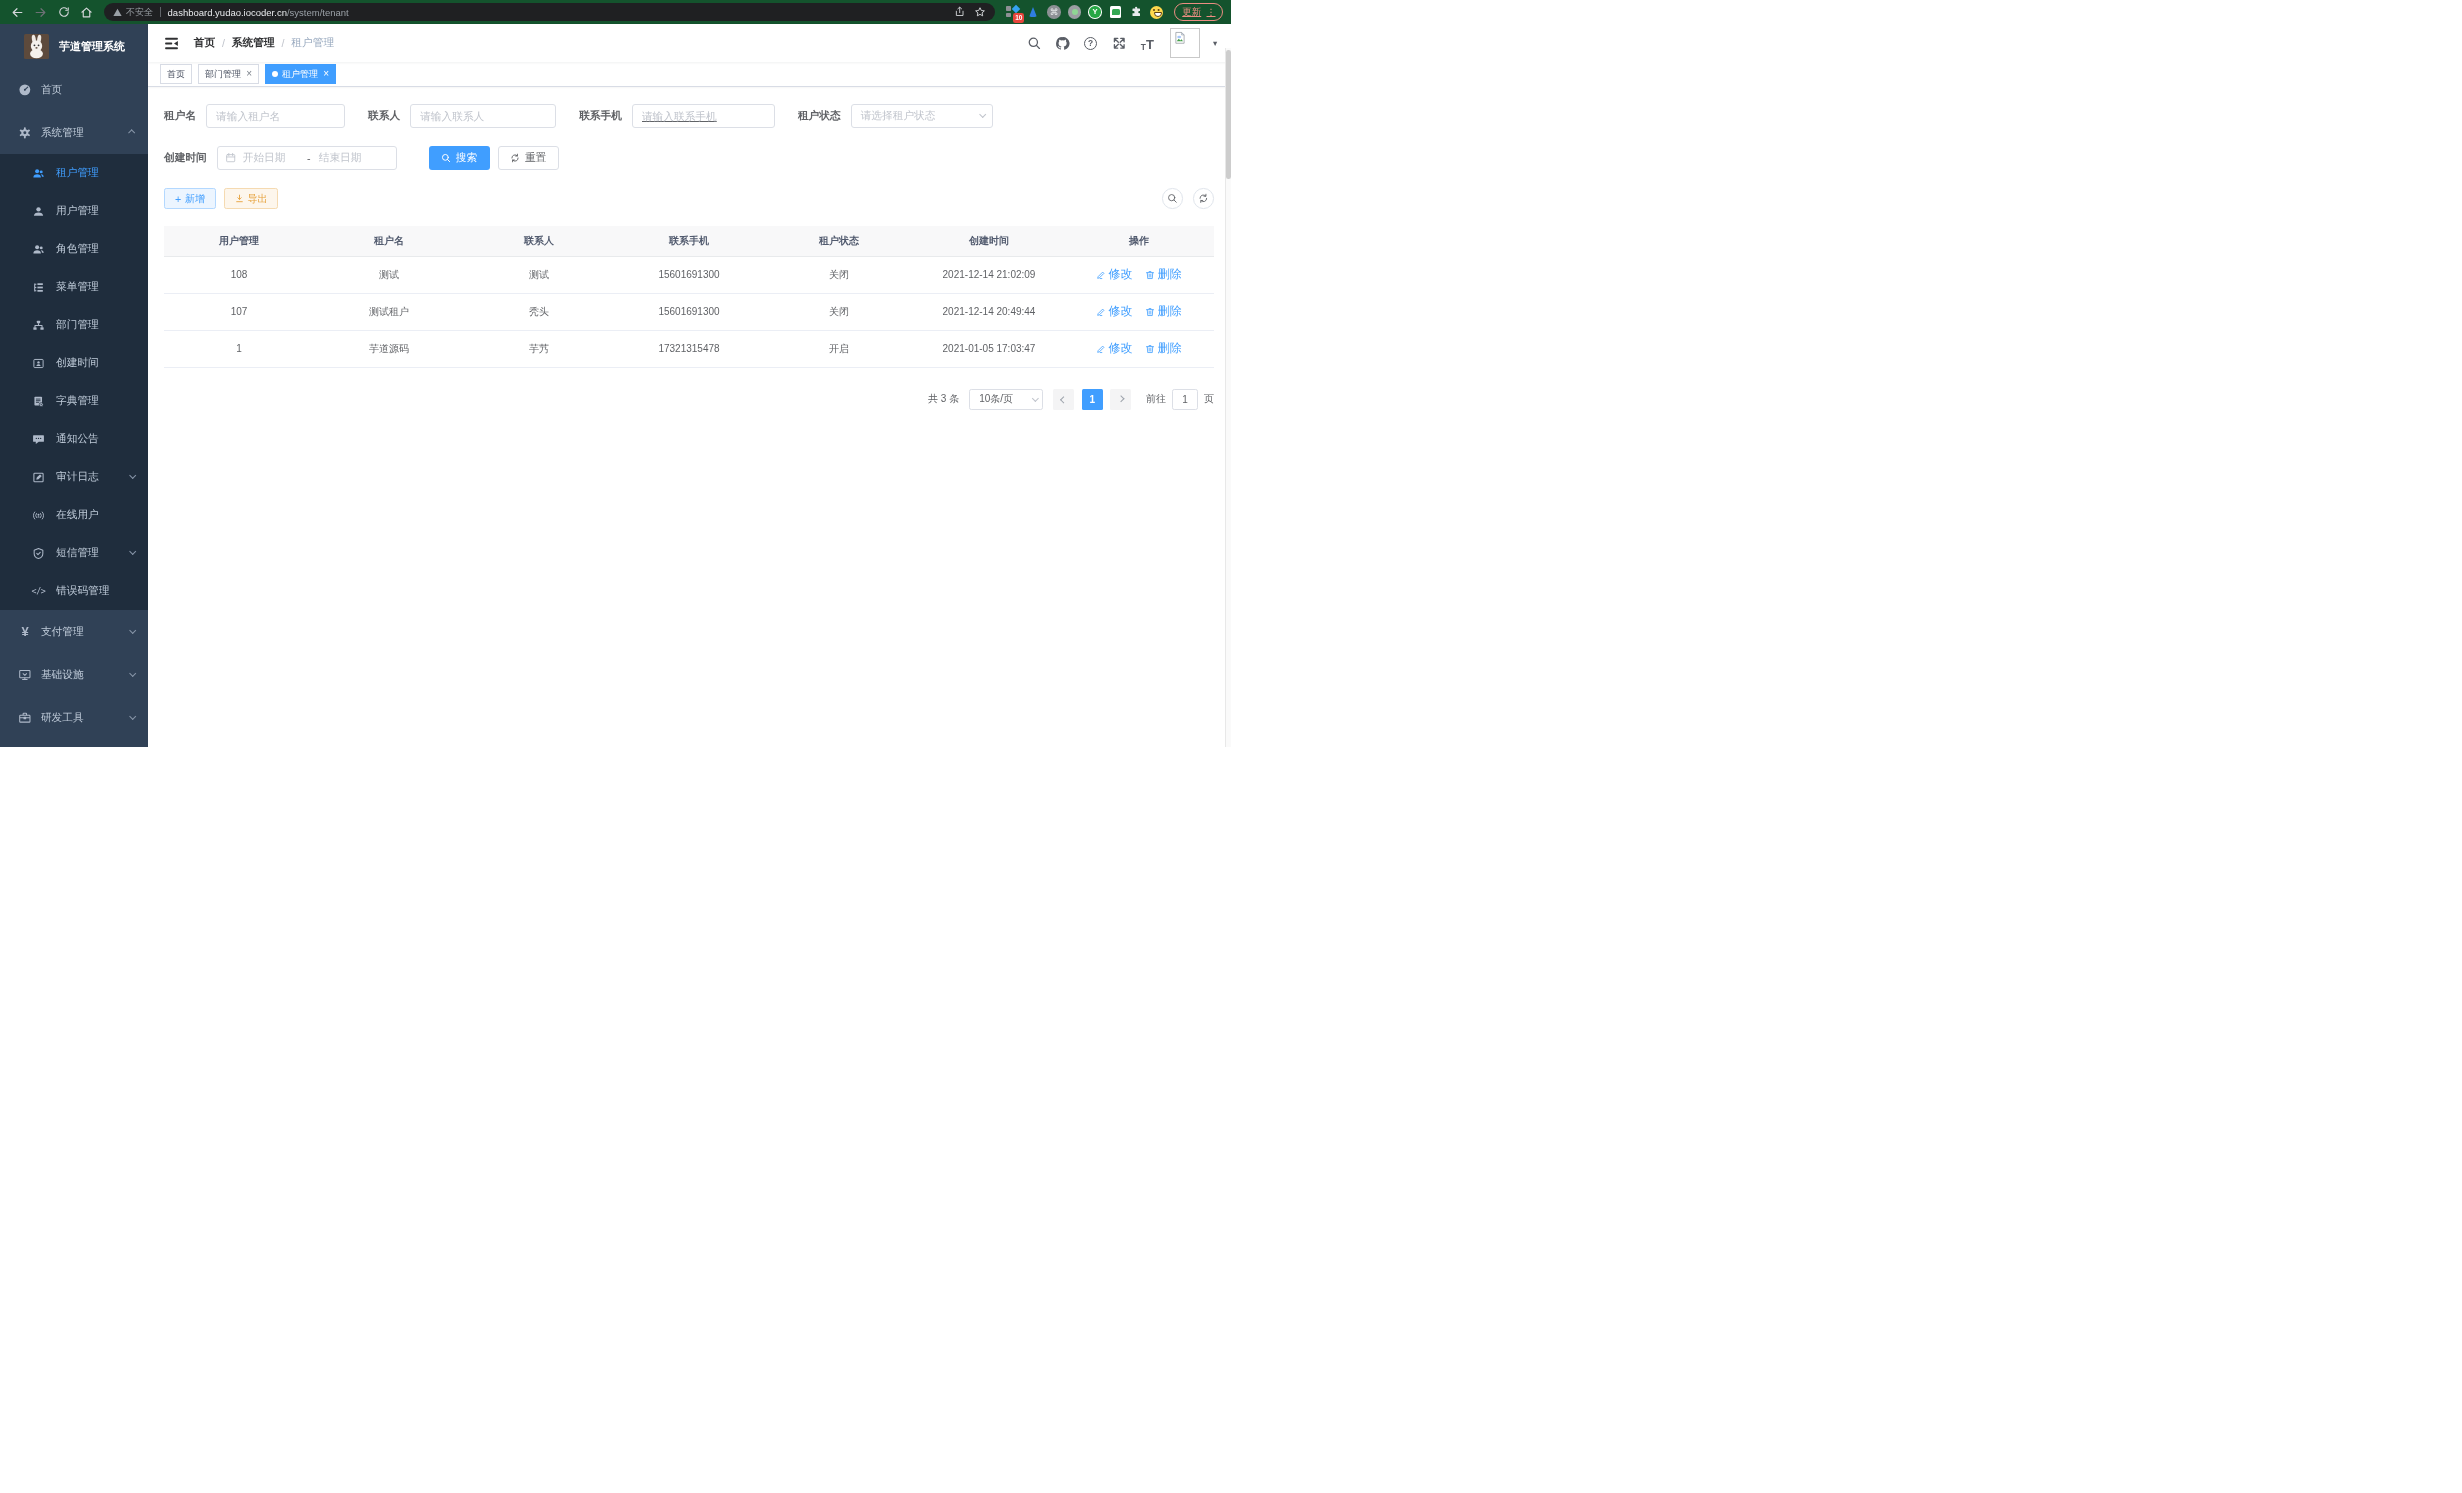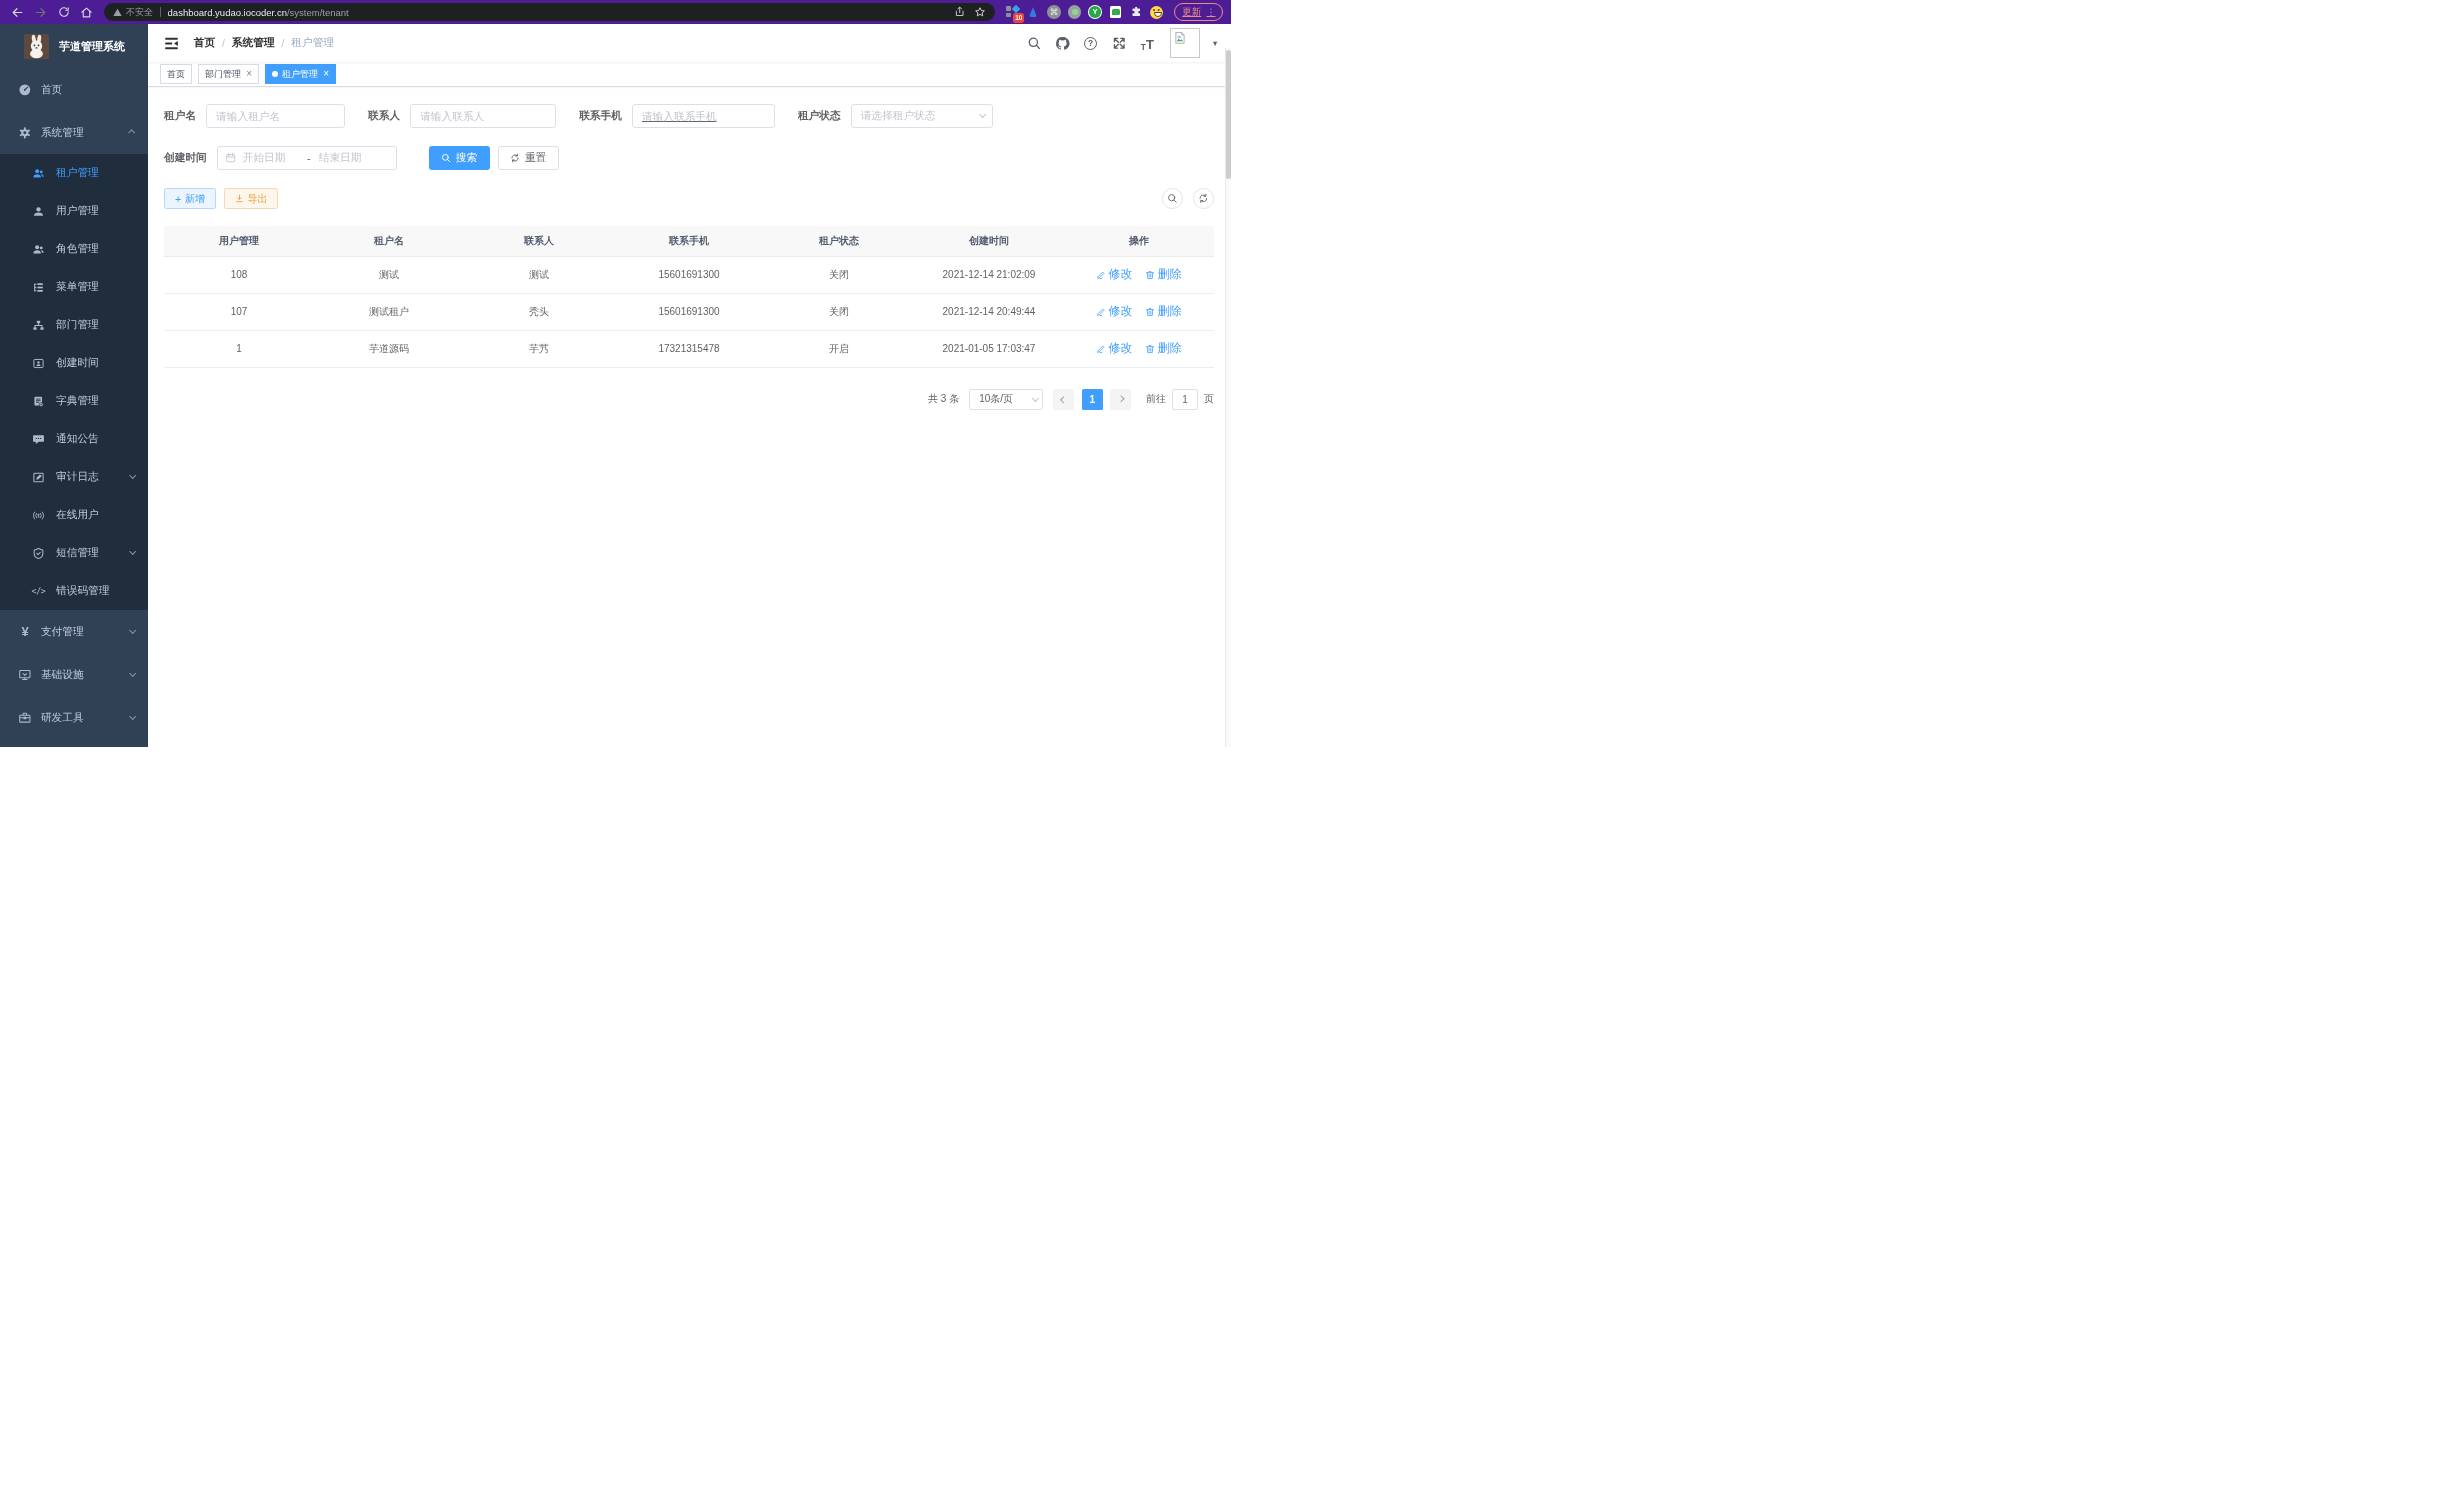--- a/index.html
+++ b/index.html
@@ -1,21 +1,21 @@
 <!DOCTYPE html>
 <html style="font-size:12px"><head>
 <meta charset="utf-8">
 <style>
   * { box-sizing: border-box; margin:0; padding:0; }
   html,body { width:1231px; height:747px; overflow:hidden; }
   body { font-family:"Liberation Sans","DejaVu Sans",sans-serif; background:#fff; font-size:10.7px; }
   svg { display:block; }
 
   
-  .browser-bar { height:24px; background:#4c1d95; display:flex; align-items:center; padding:0 7.6px; gap:3px; }
+  .browser-bar { height:24px; background:#14532d; display:flex; align-items:center; padding:0 7.6px; gap:3px; }
   .bicon { width:20px; height:20px; display:flex; align-items:center; justify-content:center; color:#d5d7da; flex:0 0 auto; }
   .bicon.dim { color:#6d7175; }
   .omnibox { flex:1 1 auto; height:17.5px; background:#1f2022; border-radius:9px; display:flex; align-items:center; padding:0 9px; margin:0 4.6px; min-width:0; }
   .omni-warn { display:flex; align-items:center; gap:3.8px; color:#9aa0a6; font-size:9px; }
   .omni-sep { width:0.8px; height:10px; background:#5f6368; margin:0 6.9px; }
   .url-host { color:#e8eaed; font-size:9.5px; }
   .url-path { color:#9aa0a6; font-size:9.5px; }
   .omni-spacer { flex:1; }
   .omni-right { display:flex; align-items:center; gap:9px; color:#d5d7da; }
   .ext-row { display:flex; align-items:center; gap:6.9px; margin:0 3px; flex:0 0 auto; }

